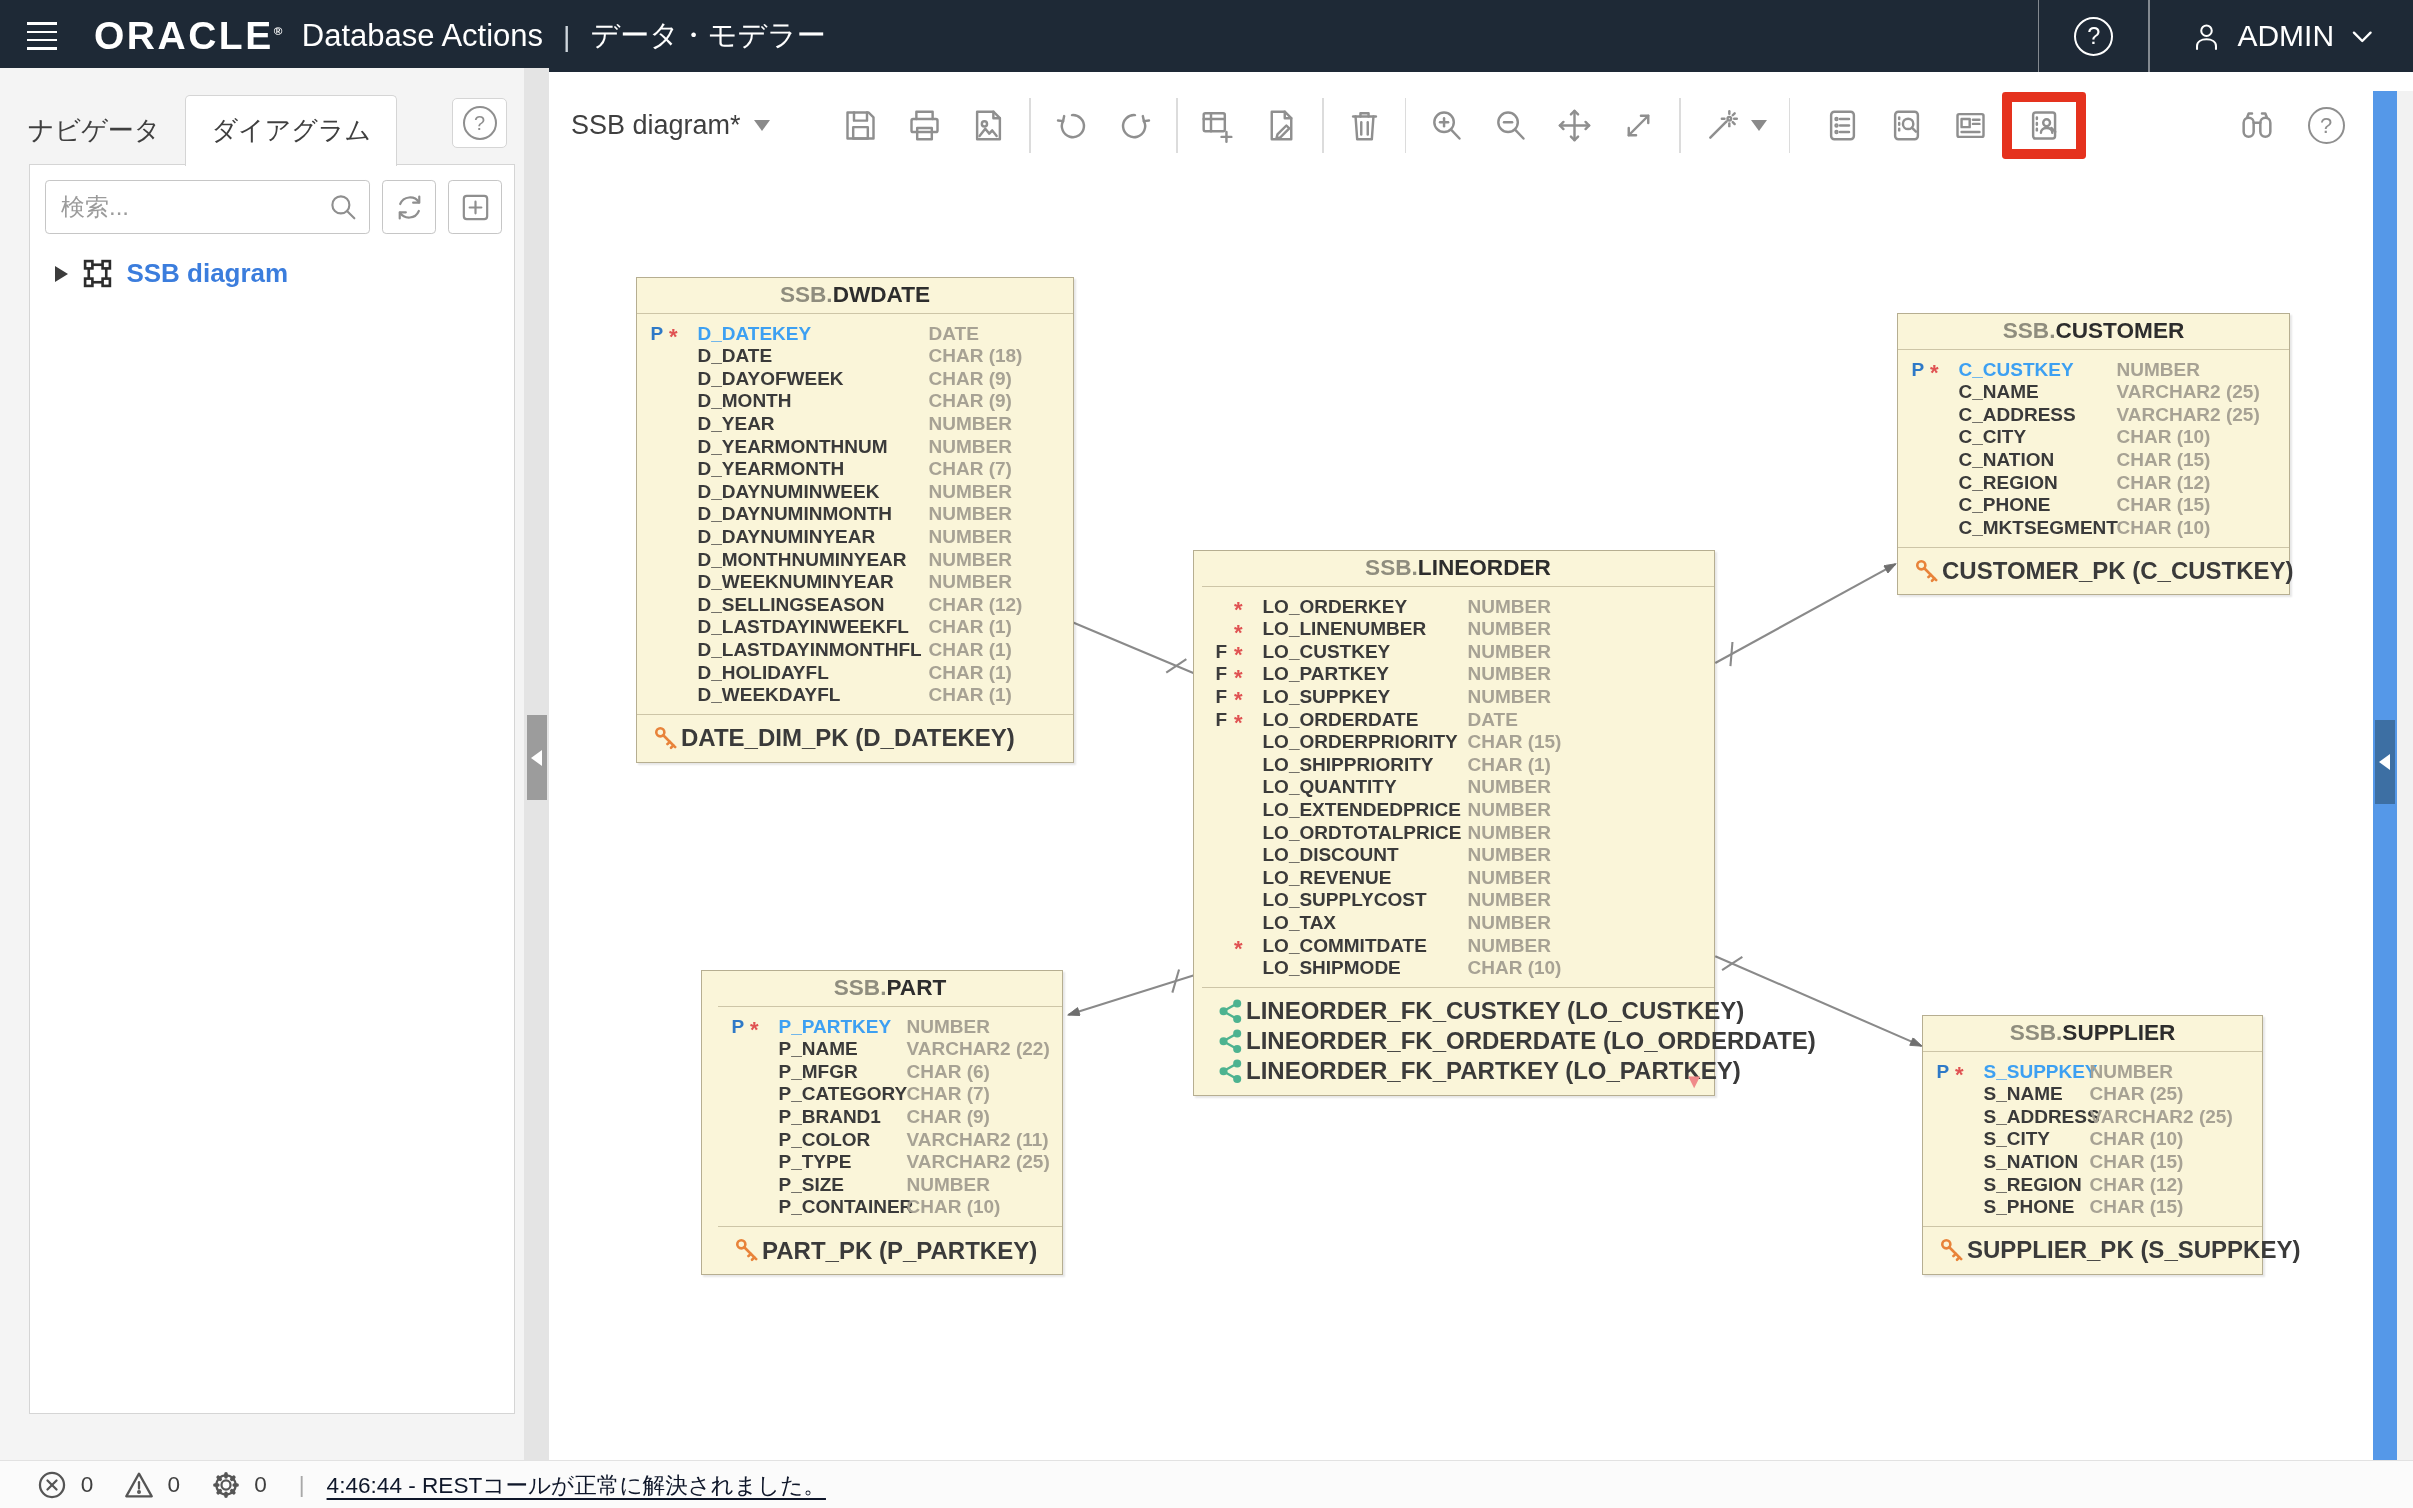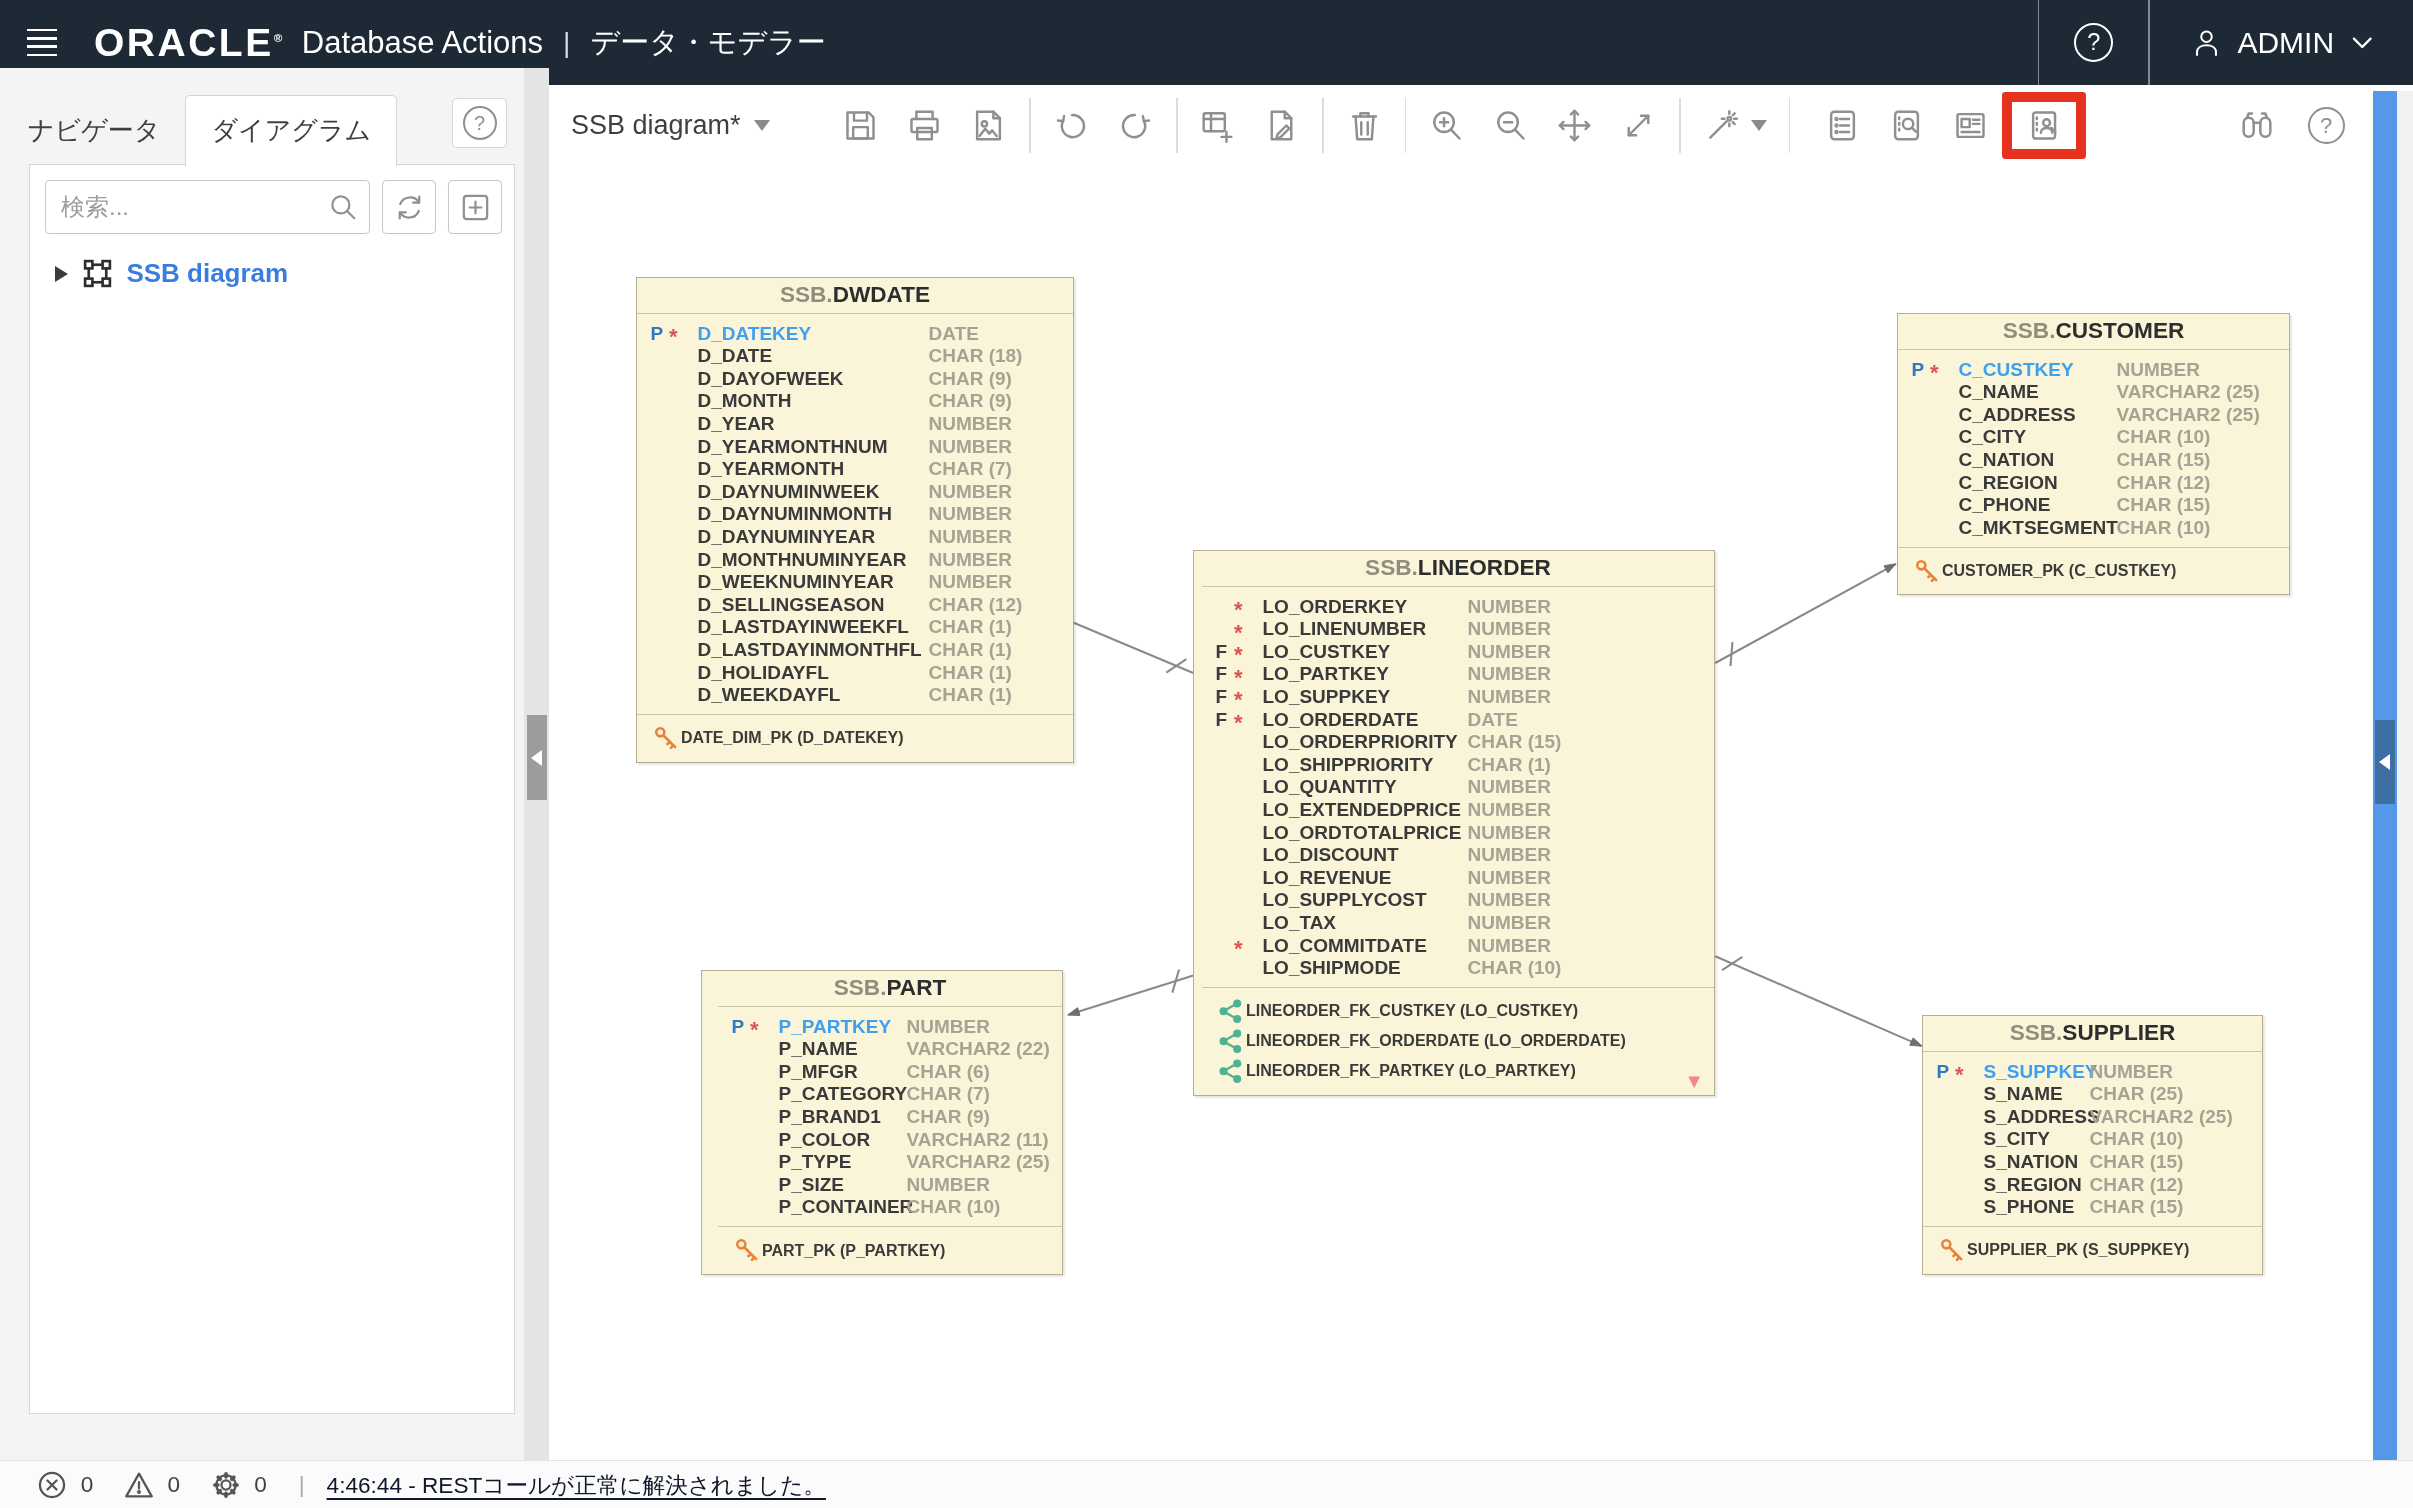--- a/index.html
+++ b/index.html
@@ -1,20 +1,20 @@
 <!DOCTYPE html>
 <html style="font-size:13.4px"><head>
 <meta charset="utf-8">
 <style>
   html,body{margin:0;padding:0;width:2413px;height:1508px;overflow:hidden;
     font-family:"Liberation Sans","DejaVu Sans",sans-serif;background:#ffffff;}
   *{box-sizing:border-box;}
 
   
-  .topbar{position:absolute;left:0;top:0;width:2413px;height:85px;background:#1e2936;
+  .topbar{position:absolute;left:0;top:0;width:2413px;height:72px;background:#1e2936;
     display:flex;align-items:center;color:#fff;}
   .hamburger{width:84px;display:flex;flex-direction:column;gap:5.9px;align-items:center;cursor:pointer;}
   .hamburger i{display:block;width:30px;height:2.5px;background:#fff;}
   .brand{font-size:39px;font-weight:700;letter-spacing:2.5px;margin-left:10px;}
   .brand sup{font-size:11.7px;vertical-align:super;}
   .appname{font-size:31px;font-weight:400;margin-left:17px;}
   .tb-pipe{font-size:28.5px;color:#cfd6dd;margin:0 20px;font-weight:300;}
   .module{font-size:29px;font-weight:400;}
   .tb-right{margin-left:auto;display:flex;align-items:center;height:100%;}
   .tb-div{width:1.7px;height:100%;background:rgba(255,255,255,.45);}
@@ -91,21 +91,21 @@
   .cname.pk{color:#3da0f2;}
   .ctype{color:#a7a294;}
   .t0 .cname{width:231px;} .t1 .cname{width:158px;} .t2 .cname{width:205px;}
   .t3 .cname{width:128px;} .t4 .cname{width:106px;}
   .t0{left:87px;top:117px;width:438px;}
   .t1{left:1348px;top:153px;width:393px;}
   .t2{left:644px;top:390px;width:522px;padding-left:8px;}
   .t3{left:152px;top:810px;width:362px;padding-left:16px;}
   .t4{left:1373px;top:855px;width:341px;}
   .et-keys{border-top:1.7px solid #cdc5a7;padding:8.4px 0;position:relative;}
-  .key-row{display:flex;align-items:center;height:30px;font-size:16px;font-weight:700;color:#3a3a3a;white-space:nowrap;}
+  .key-row{display:flex;align-items:center;height:30px;font-size:24px;font-weight:700;color:#3a3a3a;white-space:nowrap;}
   .kicon{width:44px;padding-left:15px;display:flex;align-items:center;flex:0 0 auto;}
   .overflow{position:absolute;right:10px;bottom:3.4px;color:#f08a8a;font-size:20px;line-height:20px;}
 
   
   .statusbar{position:absolute;left:0;top:1460px;width:2413px;height:49px;background:#fbfbfb;
     border-top:1.7px solid #e2e2e2;display:flex;align-items:center;padding-left:35px;font-size:22.6px;color:#3f3f3f;}
   .st-item{display:flex;align-items:center;gap:11.7px;margin-right:28.5px;}
   .st-pipe{color:#a8a8a8;margin:0 22px 0 3.4px;}
   .st-link{color:#0f172a;text-decoration:underline;text-underline-offset:5px;}
   svg.stic{stroke:#555;fill:none;stroke-width:1.6;stroke-linecap:round;stroke-linejoin:round;}

